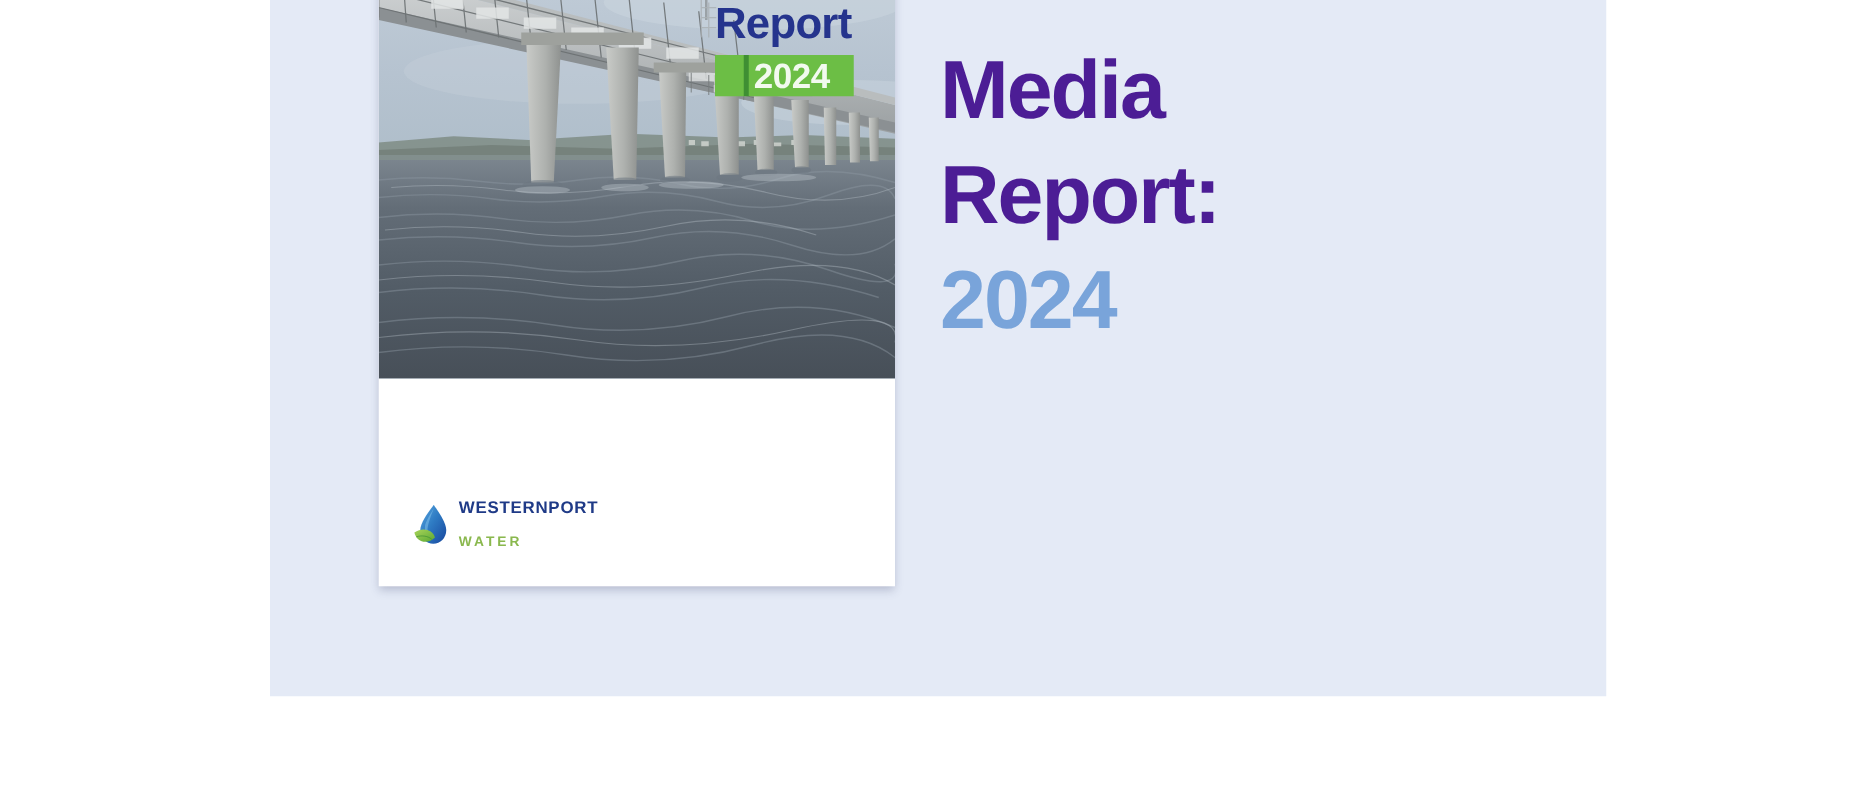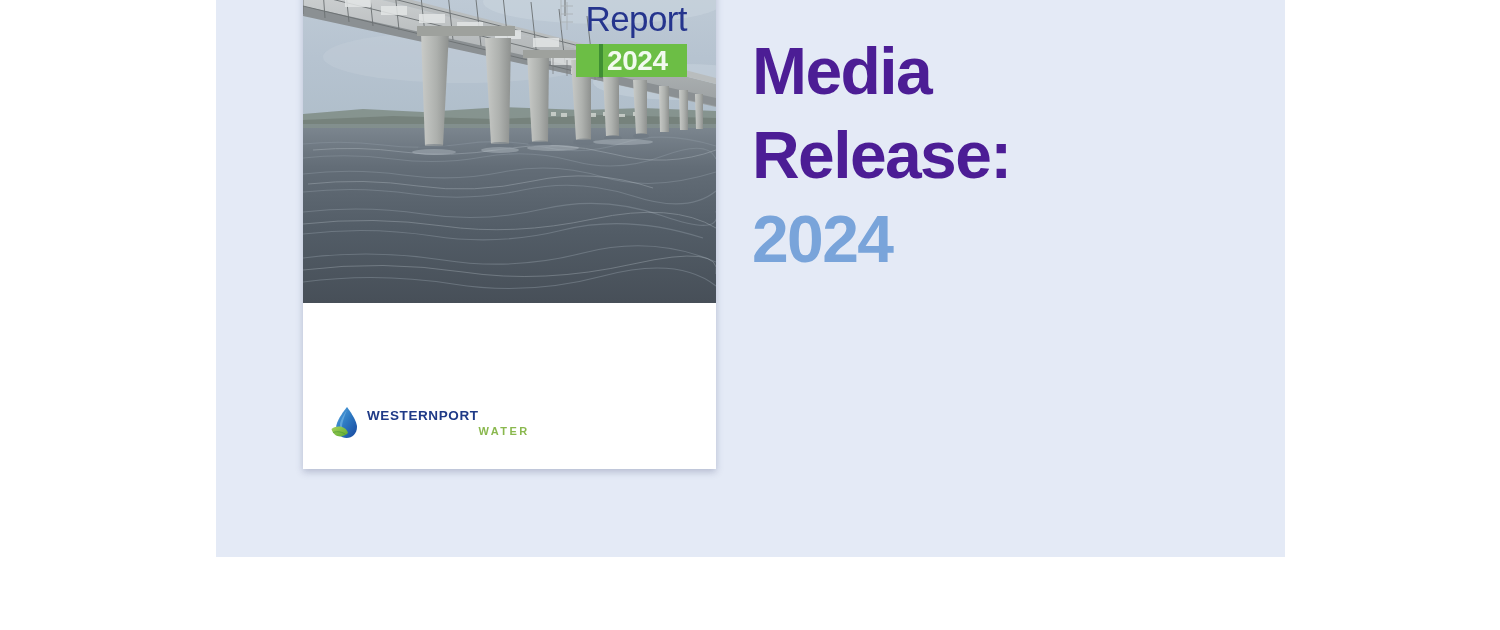--- a/index.html
+++ b/index.html
@@ -64,27 +64,26 @@
   
   .cover-title {
     position: absolute;
     right: 29px;
     top: 4px;
     text-align: left;
   }
   .cover-title-line {
     display: block;
     font-family: "Liberation Sans", sans-serif;
-    font-weight: 400;
+    font-weight: 700;
     font-size: 35px;
     line-height: 35px;
     letter-spacing: -0.6px;
     color: #25348d;
     white-space: nowrap;
-    text-align: right;
   }
   .cover-year-band {
     margin-top: 8px;
     width: 111px;
     height: 33px;
     background: #6cbe45;
     position: relative;
     display: flex;
     align-items: center;
     overflow: hidden;
@@ -111,21 +110,21 @@
   
   .cover-logo {
     position: absolute;
     left: 27px;
     bottom: 29px;
     display: flex;
     align-items: center;
     gap: 7px;
   }
   .logo-mark { width: 30px; height: 35px; display: block; flex: none; }
-  .logo-words { display: flex; line-height: 1; }
+  .logo-words { display: flex; flex-direction: column; line-height: 1; }
   .logo-word-main {
     font-family: "Liberation Sans", sans-serif;
     font-weight: 700;
     font-size: 13.5px;
     letter-spacing: 0.6px;
     color: #1f3a87;
   }
   .logo-word-sub {
     font-family: "Liberation Sans", sans-serif;
     font-weight: 700;
@@ -334,17 +333,17 @@
       </svg>
       <span class="logo-words">
         <span class="logo-word-main">WESTERNPORT</span>
         <span class="logo-word-sub">WATER</span>
       </span>
     </div>
   </div>
 
   <h1 class="headline">
     <span class="headline-line dark">Media</span>
-    <span class="headline-line dark">Release:</span>
+    <span class="headline-line dark">Report:</span>
     <span class="headline-line light">2024</span>
   </h1>
 
 </div>
 
 </body></html>

